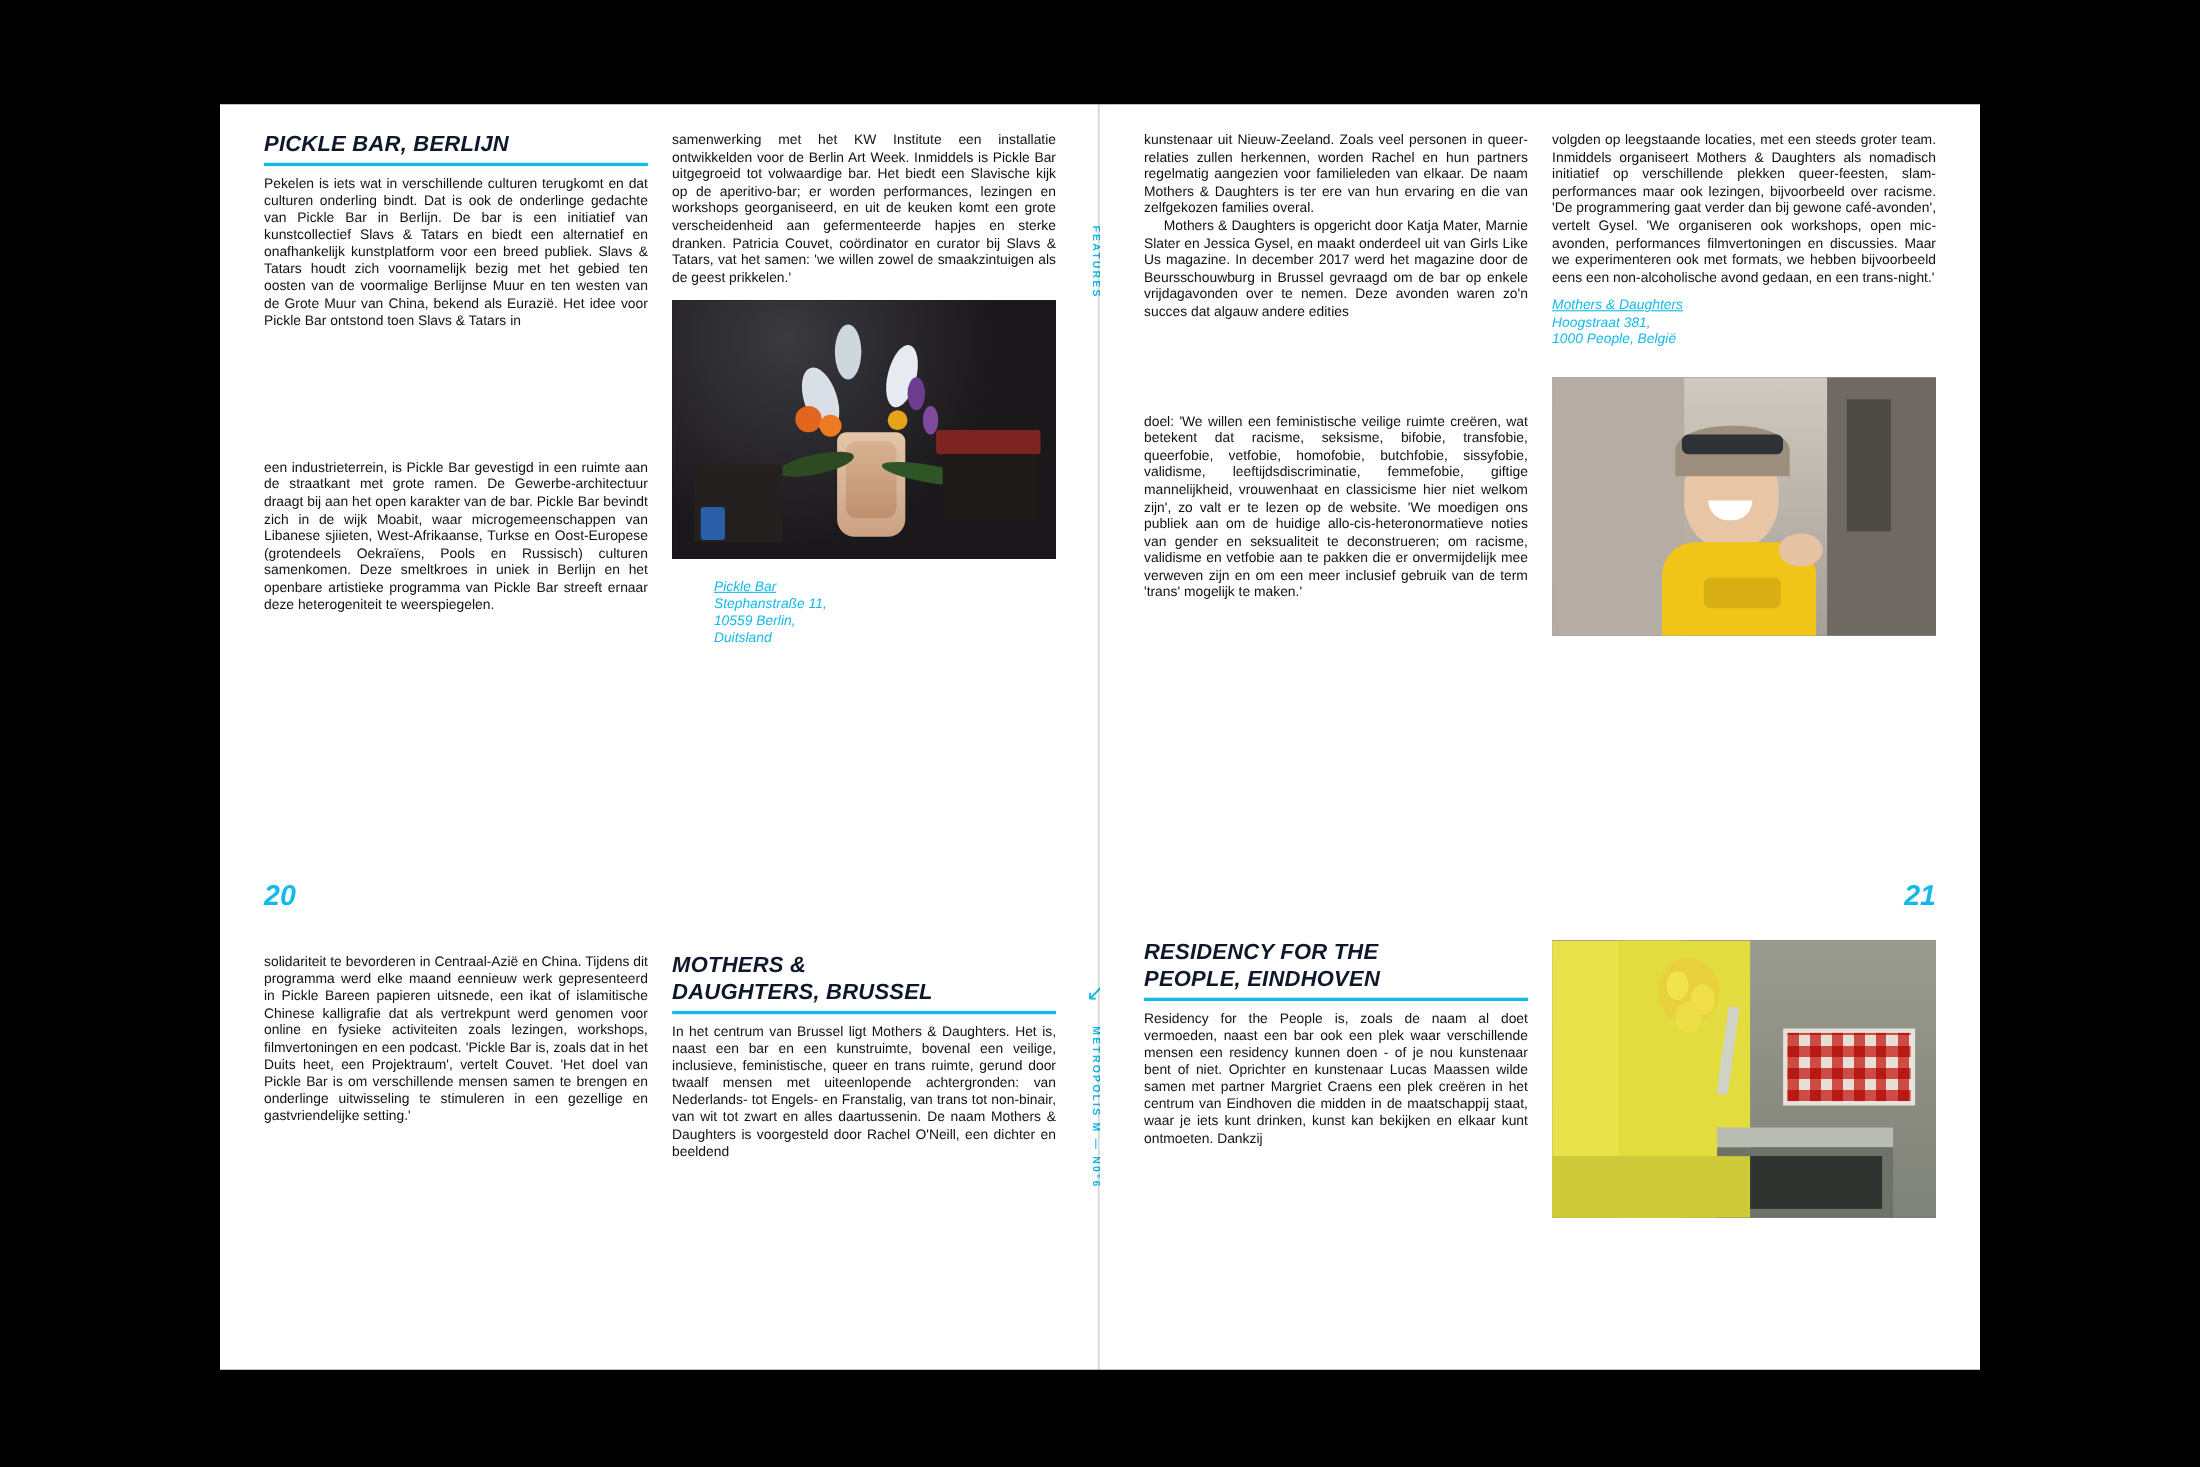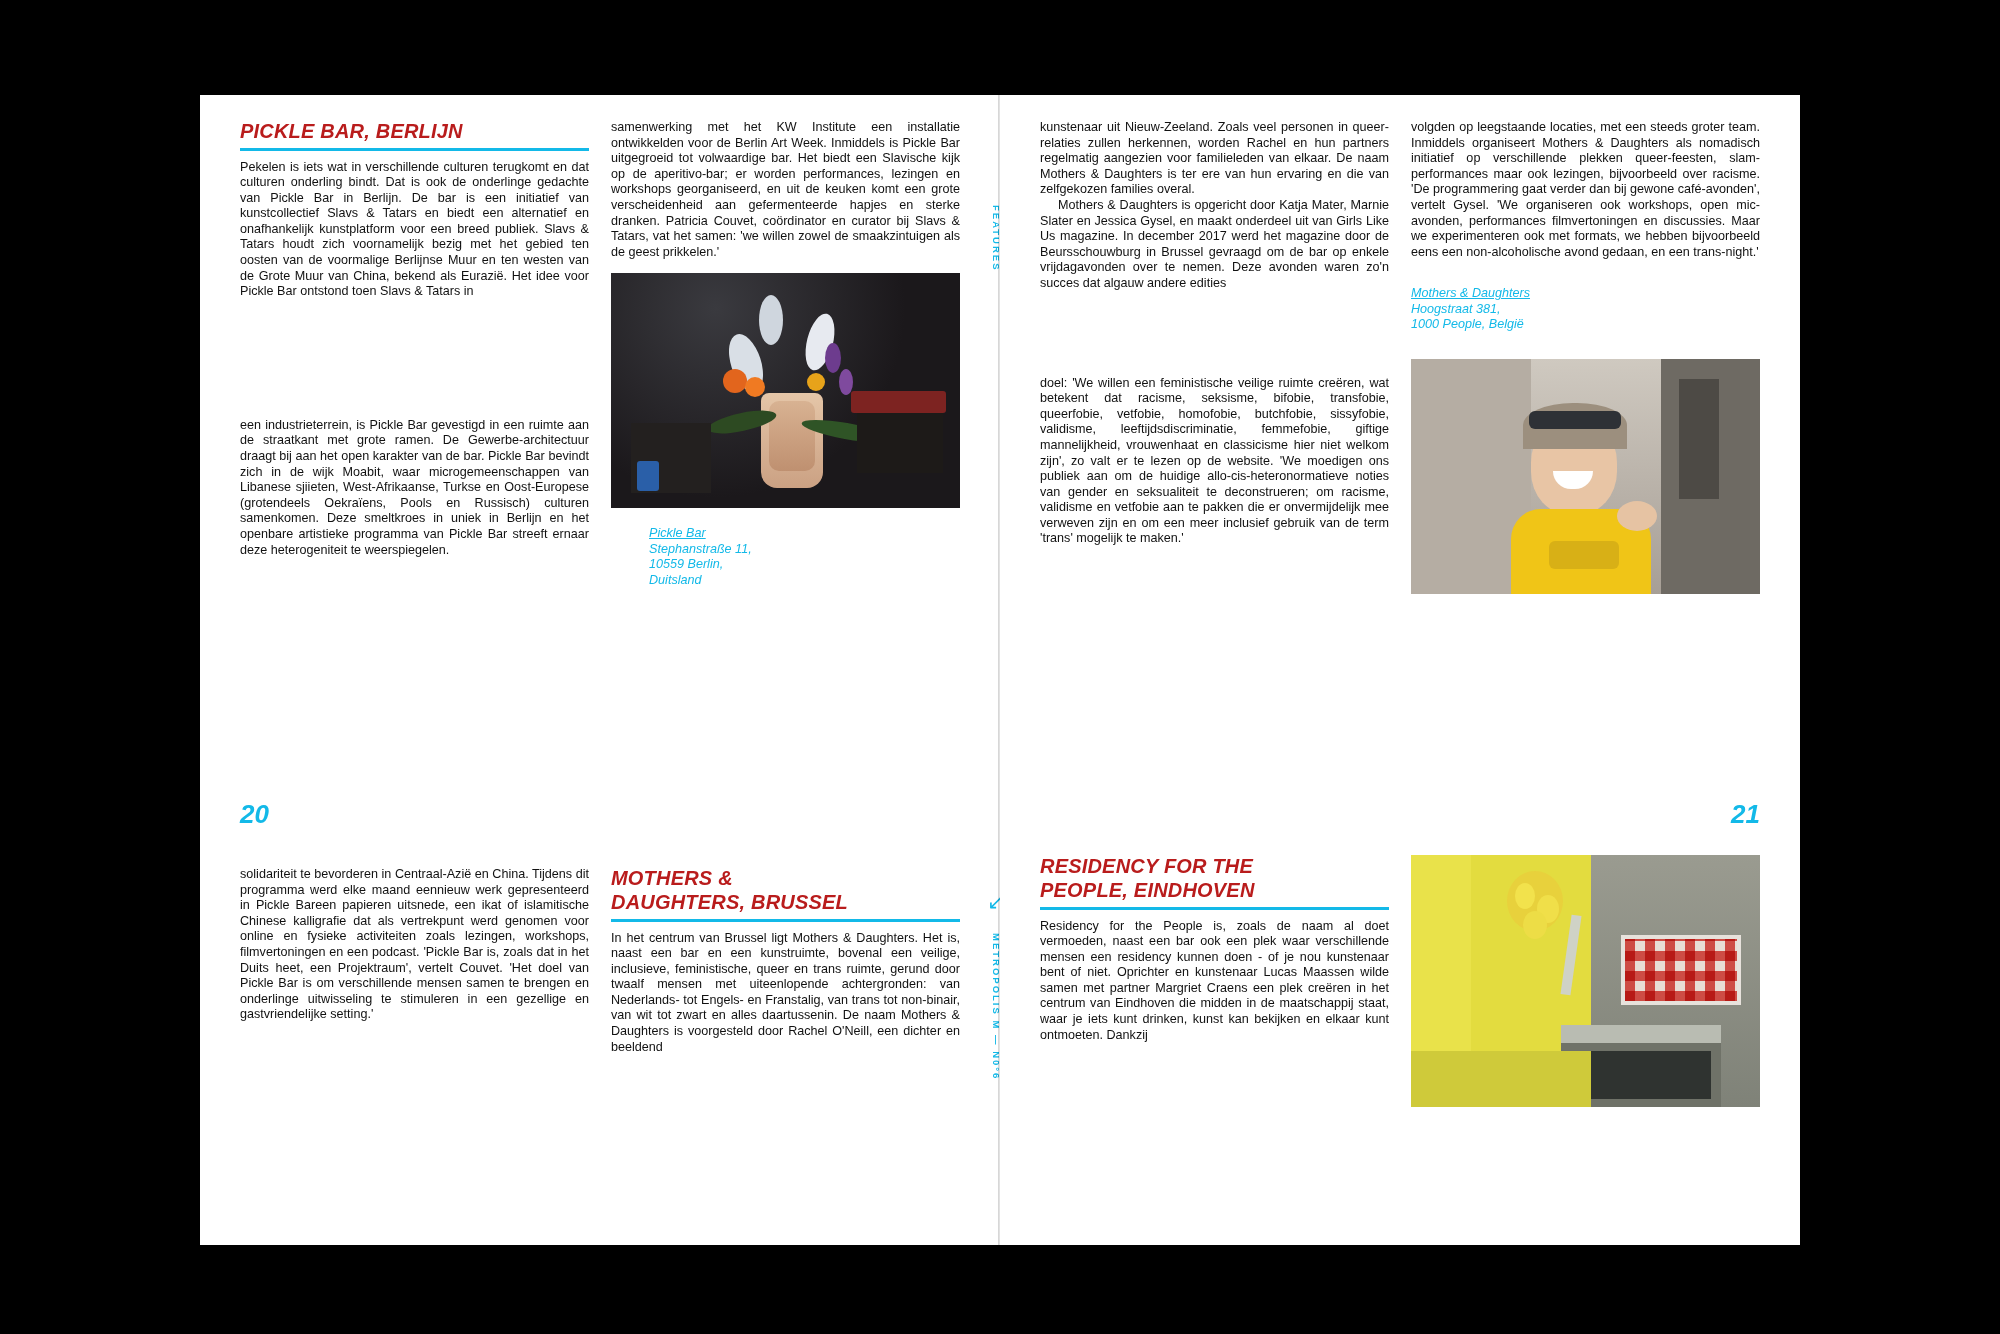--- a/index.html
+++ b/index.html
@@ -9,21 +9,21 @@
           box-shadow:0 0 40px rgba(0,0,0,.6);display:flex;}
   .page{position:relative;width:800px;height:1150px;background:#fff;box-sizing:border-box;}
   .page.left{padding:25px 40px 30px 40px;}
   .page.right{padding:25px 40px 30px 40px;}
   .gutter{position:absolute;left:798px;top:0;width:8px;height:1150px;
           background:linear-gradient(to right,rgba(0,0,0,.18),rgba(0,0,0,.04) 40%,rgba(0,0,0,.03) 60%,rgba(0,0,0,.16));}
   .cols{display:flex;gap:22px;}
   .col{width:349px;}
   p{margin:0;font-size:12.6px;line-height:15.6px;text-align:justify;color:#111;}
   p.indent{text-indent:18px;}
-  h2.head{font-size:20px;line-height:22px;font-style:italic;font-weight:700;color:#b91c1c;
+  h2.head{font-size:20px;line-height:22px;font-style:italic;font-weight:700;color:#0f172a;
           margin:0 0 6px 0;letter-spacing:.2px;}
   .rule{height:2.5px;background:#13b9e8;margin:0 0 9px 0;}
   .addr{color:#13b9e8;font-size:12.6px;line-height:15.4px;font-style:italic;}
   .addr .u{text-decoration:underline;}
   .pgnum{font-size:26px;font-weight:700;color:#13b9e8;font-style:italic;}
   .photo{width:349px;height:235px;overflow:hidden;position:relative;background:#222;}
   .spine-label{position:absolute;writing-mode:vertical-rl;font-size:9.5px;letter-spacing:2px;
                color:#13b9e8;font-weight:700;}
   .arrow{position:absolute;color:#13b9e8;font-size:20px;}
   .flower{position:absolute;inset:0;background:#131014;}
@@ -112,21 +112,21 @@
         <div class="col">
           <p>kunstenaar uit Nieuw-Zeeland. Zoals veel personen in queer-relaties zullen herkennen, worden Rachel en hun partners regelmatig aangezien voor familieleden van elkaar. De naam Mothers &amp; Daughters is ter ere van hun ervaring en die van zelfgekozen families overal.</p>
           <p class="indent">Mothers &amp; Daughters is opgericht door Katja Mater, Marnie Slater en Jessica Gysel, en maakt onderdeel uit van Girls Like Us magazine. In december 2017 werd het magazine door de Beursschouwburg in Brussel gevraagd om de bar op enkele vrijdagavonden over te nemen. Deze avonden waren zo'n succes dat algauw andere edities</p>
           <div style="height:84px"></div>
           <p>doel: 'We willen een feministische veilige ruimte creëren, wat betekent dat racisme, seksisme, bifobie, transfobie, queerfobie, vetfobie, homofobie, butchfobie, sissyfobie, validisme, leeftijdsdiscriminatie, femmefobie, giftige mannelijkheid, vrouwenhaat en classicisme hier niet welkom zijn', zo valt er te lezen op de website. 'We moedigen ons publiek aan om de huidige allo-cis-heteronormatieve noties van gender en seksualiteit te deconstrueren; om racisme, validisme en vetfobie aan te pakken die er onvermijdelijk mee verweven zijn en om een meer inclusief gebruik van de term 'trans' mogelijk te maken.'</p>
         </div>
 
         <div class="col">
           <p>volgden op leegstaande locaties, met een steeds groter team. Inmiddels organiseert Mothers &amp; Daughters als nomadisch initiatief op verschillende plekken queer-feesten, slam-performances maar ook lezingen, bijvoorbeeld over racisme. 'De programmering gaat verder dan bij gewone café-avonden', vertelt Gysel. 'We organiseren ook workshops, open mic-avonden, performances filmvertoningen en discussies. Maar we experimenteren ook met formats, we hebben bijvoorbeeld eens een non-alcoholische avond gedaan, en een trans-night.'</p>
 
-          <div class="addr" style="margin-top:26px">
+          <div class="addr" style="margin-top:10px">
             <div class="u">Mothers &amp; Daughters</div>
             <div>Hoogstraat 381,</div>
             <div>1000 People, België</div>
           </div>
 
           <div class="photo" style="margin-top:26px">
             <div class="yellowperson">
               <div style="position:absolute;inset:0;background:linear-gradient(#cfc9c0,#a79f96);"></div>
               <div style="position:absolute;left:0;top:0;width:120px;height:235px;background:#b5ada3;"></div>
               <div style="position:absolute;left:250px;top:0;width:99px;height:235px;background:#6e6a63;"></div>

